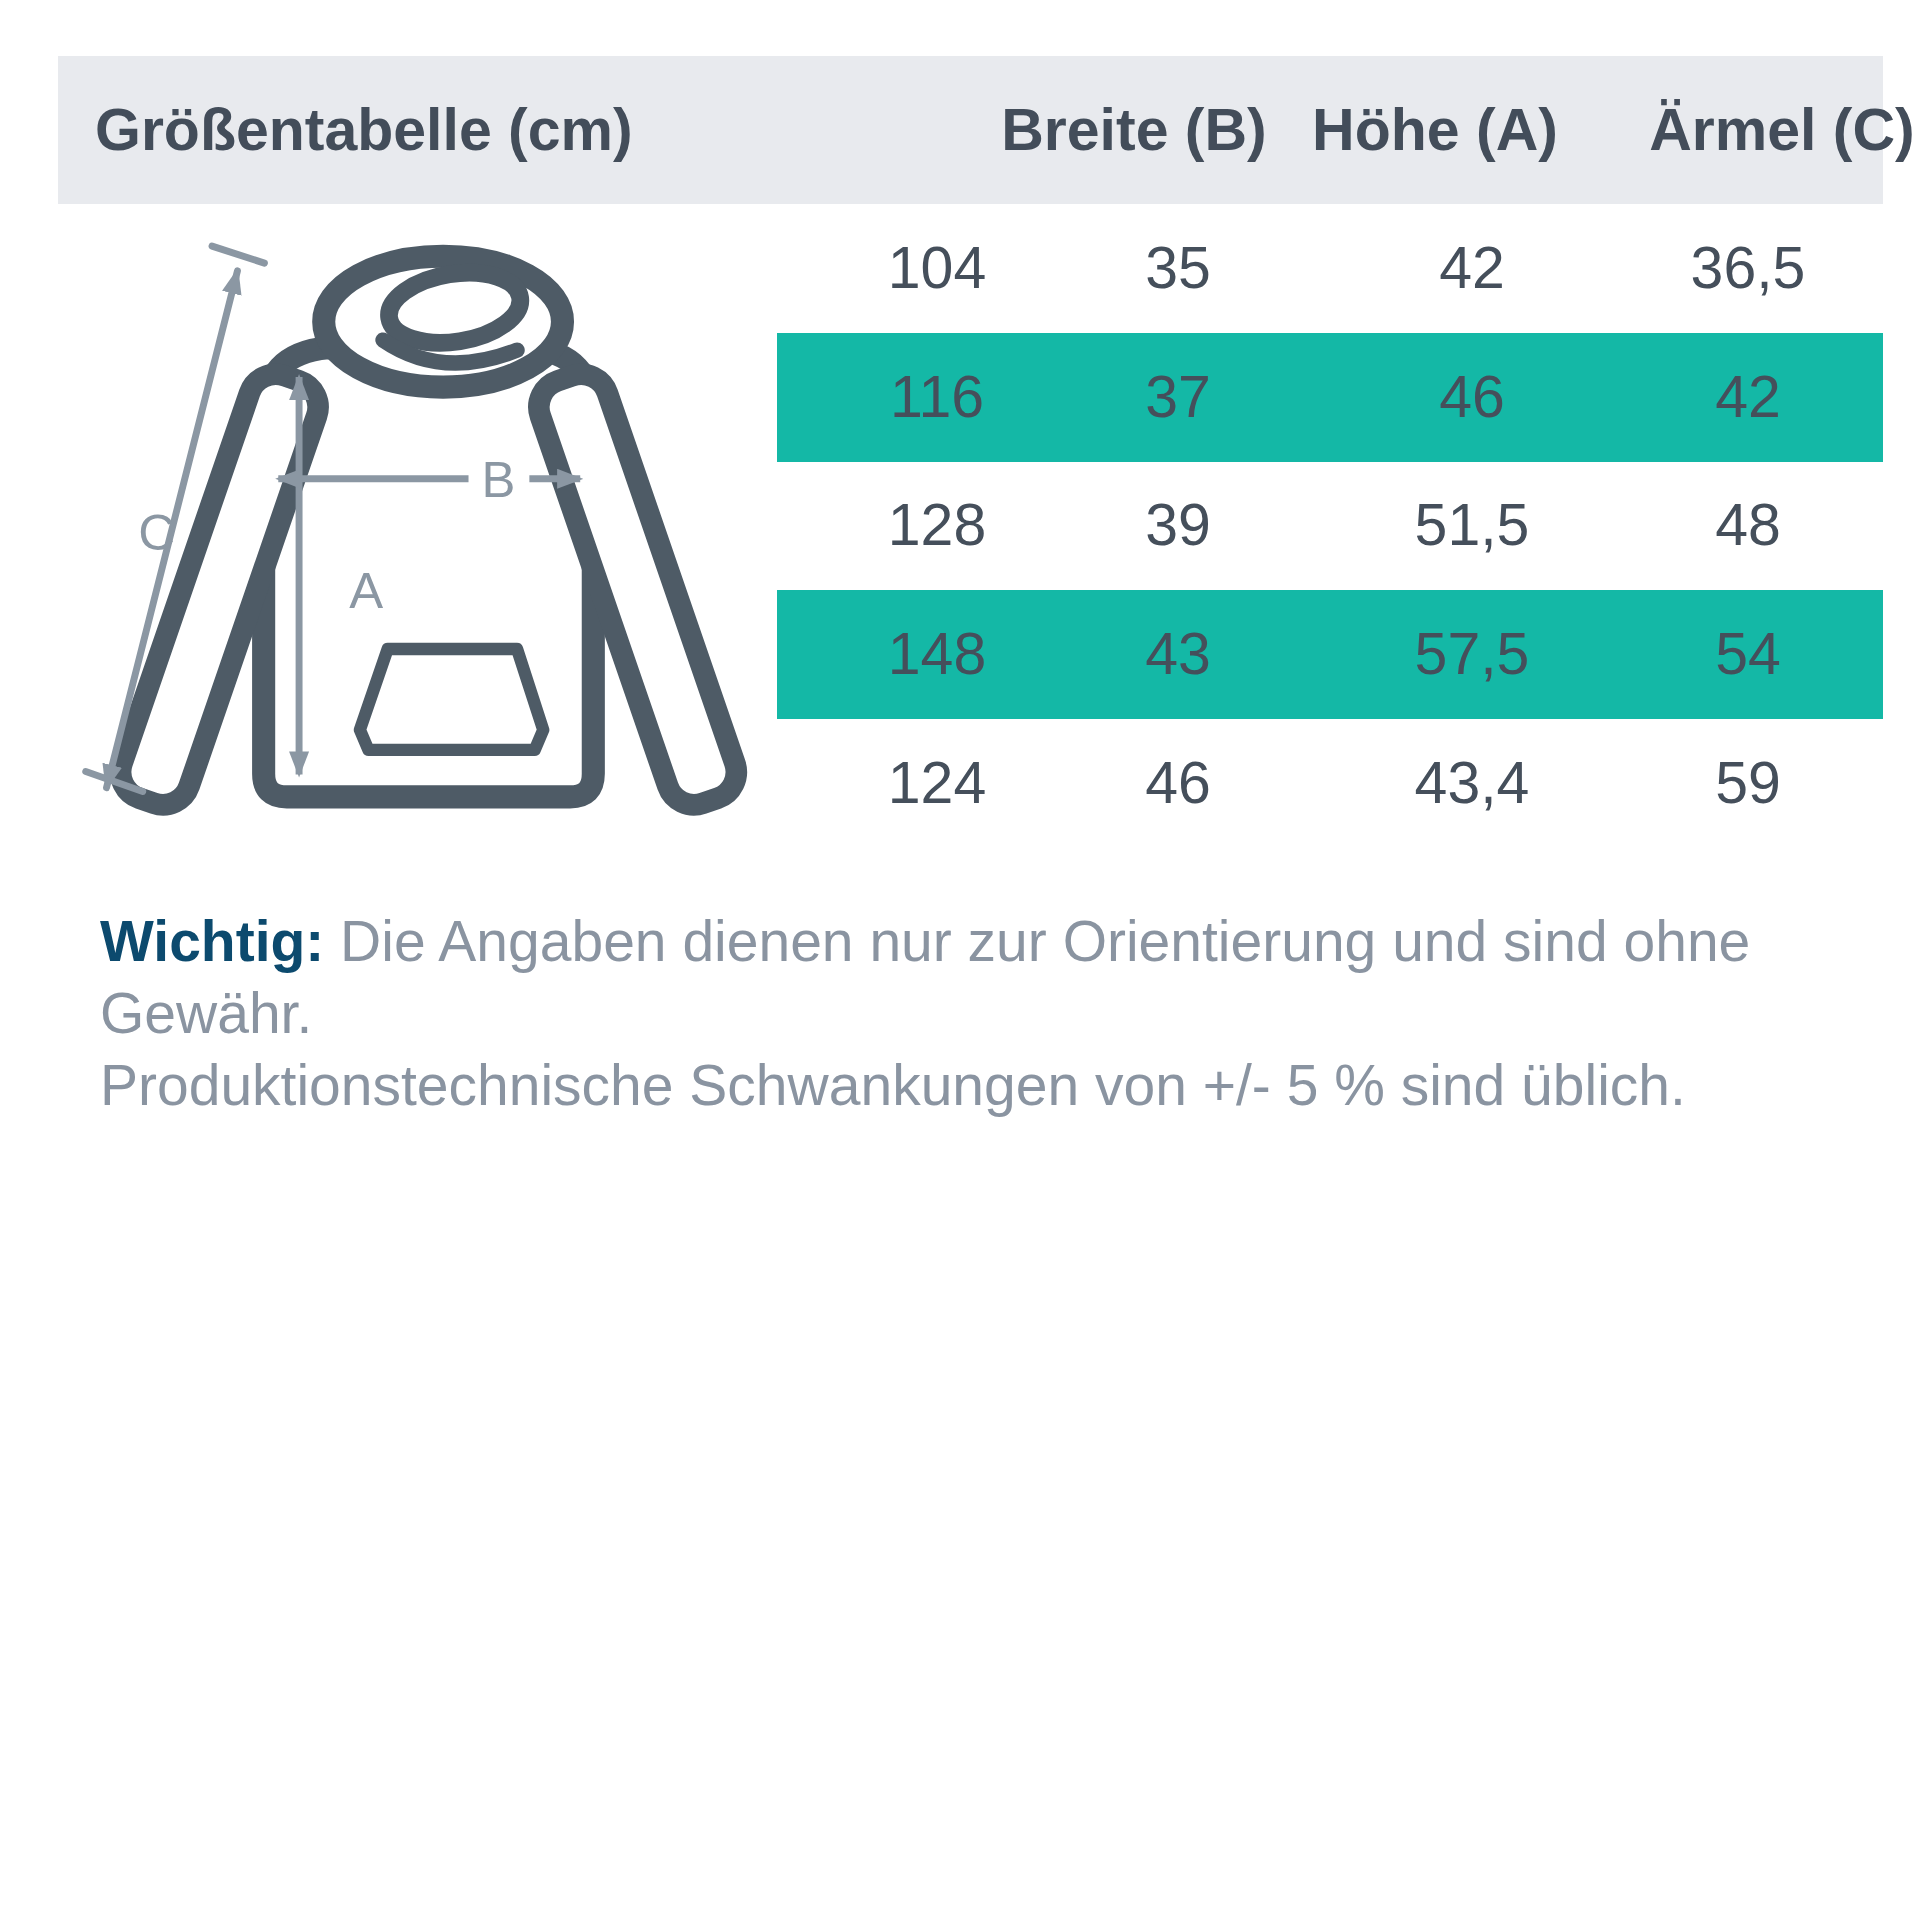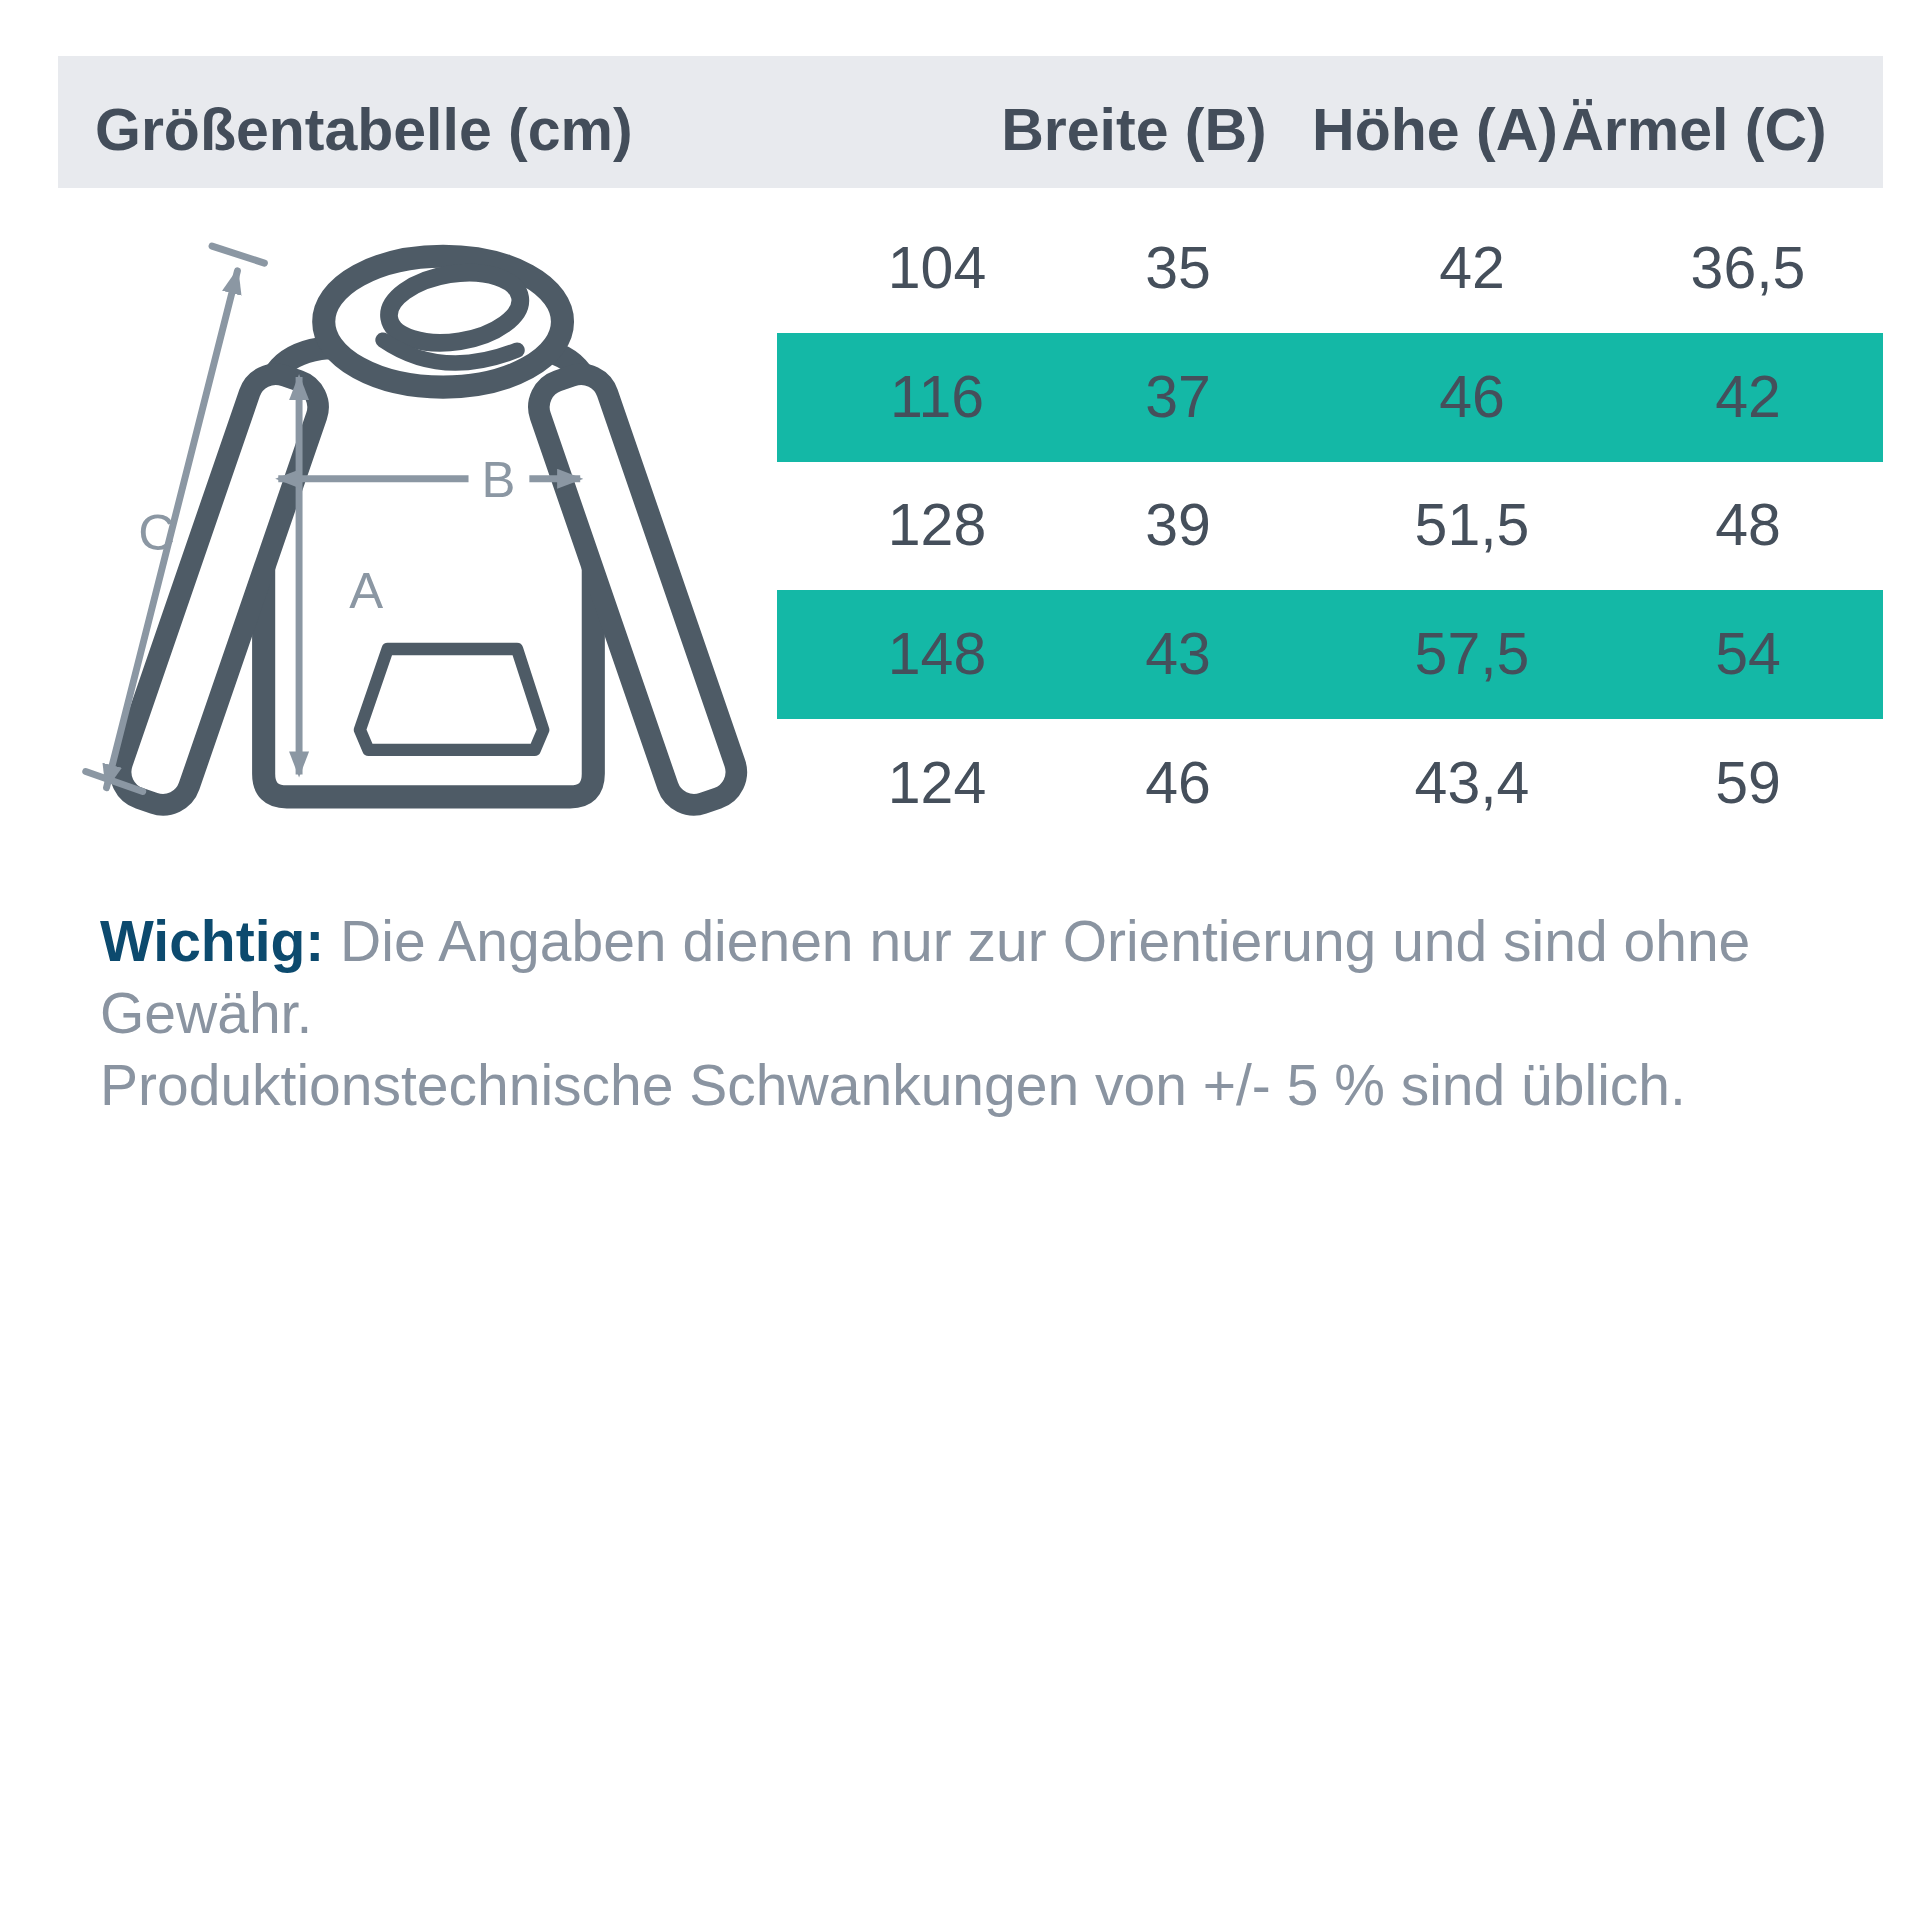--- a/index.html
+++ b/index.html
@@ -4,21 +4,21 @@
 <style>
   html,body{margin:0;padding:0;background:#ffffff;}
   .page{
     position:relative;
     width:1926px;height:1926px;
     background:#ffffff;
     font-family:"Liberation Sans", sans-serif;
     overflow:hidden;
   }
   .header-bar{
-    position:absolute;left:58px;top:56px;width:1825px;height:132px;
+    position:absolute;left:58px;top:56px;width:1825px;height:148px;
     background:#e8eaee;
   }
   .header-title{
     position:absolute;left:37px;top:0;height:148px;line-height:148px;
     font-size:59px;font-weight:bold;color:#434d5a;white-space:nowrap;
   }
   .col-label{
     position:absolute;top:0;height:148px;line-height:148px;
     transform:translateX(-50%);
     font-size:59px;font-weight:bold;color:#434d5a;white-space:nowrap;
@@ -41,21 +41,21 @@
 </style>
 </head>
 <body>
 
 <div class="page">
 
   <div class="header-bar">
     <div class="header-title">Größentabelle (cm)</div>
     <div class="col-label" style="left:1076px">Breite (B)</div>
     <div class="col-label" style="left:1377px">Höhe (A)</div>
-    <div class="col-label" style="left:1636px">Ärmel (C)</div>
+    <div class="col-label" style="left:1724px">Ärmel (C)</div>
   </div>
 
   <div class="table-area">
     <div class="t-row" style="top:0px">
       <span class="t-cell c1">104</span>
       <span class="t-cell c2">35</span>
       <span class="t-cell c3">42</span>
       <span class="t-cell c4">36,5</span>
     </div>
     <div class="t-row alt" style="top:129px">

